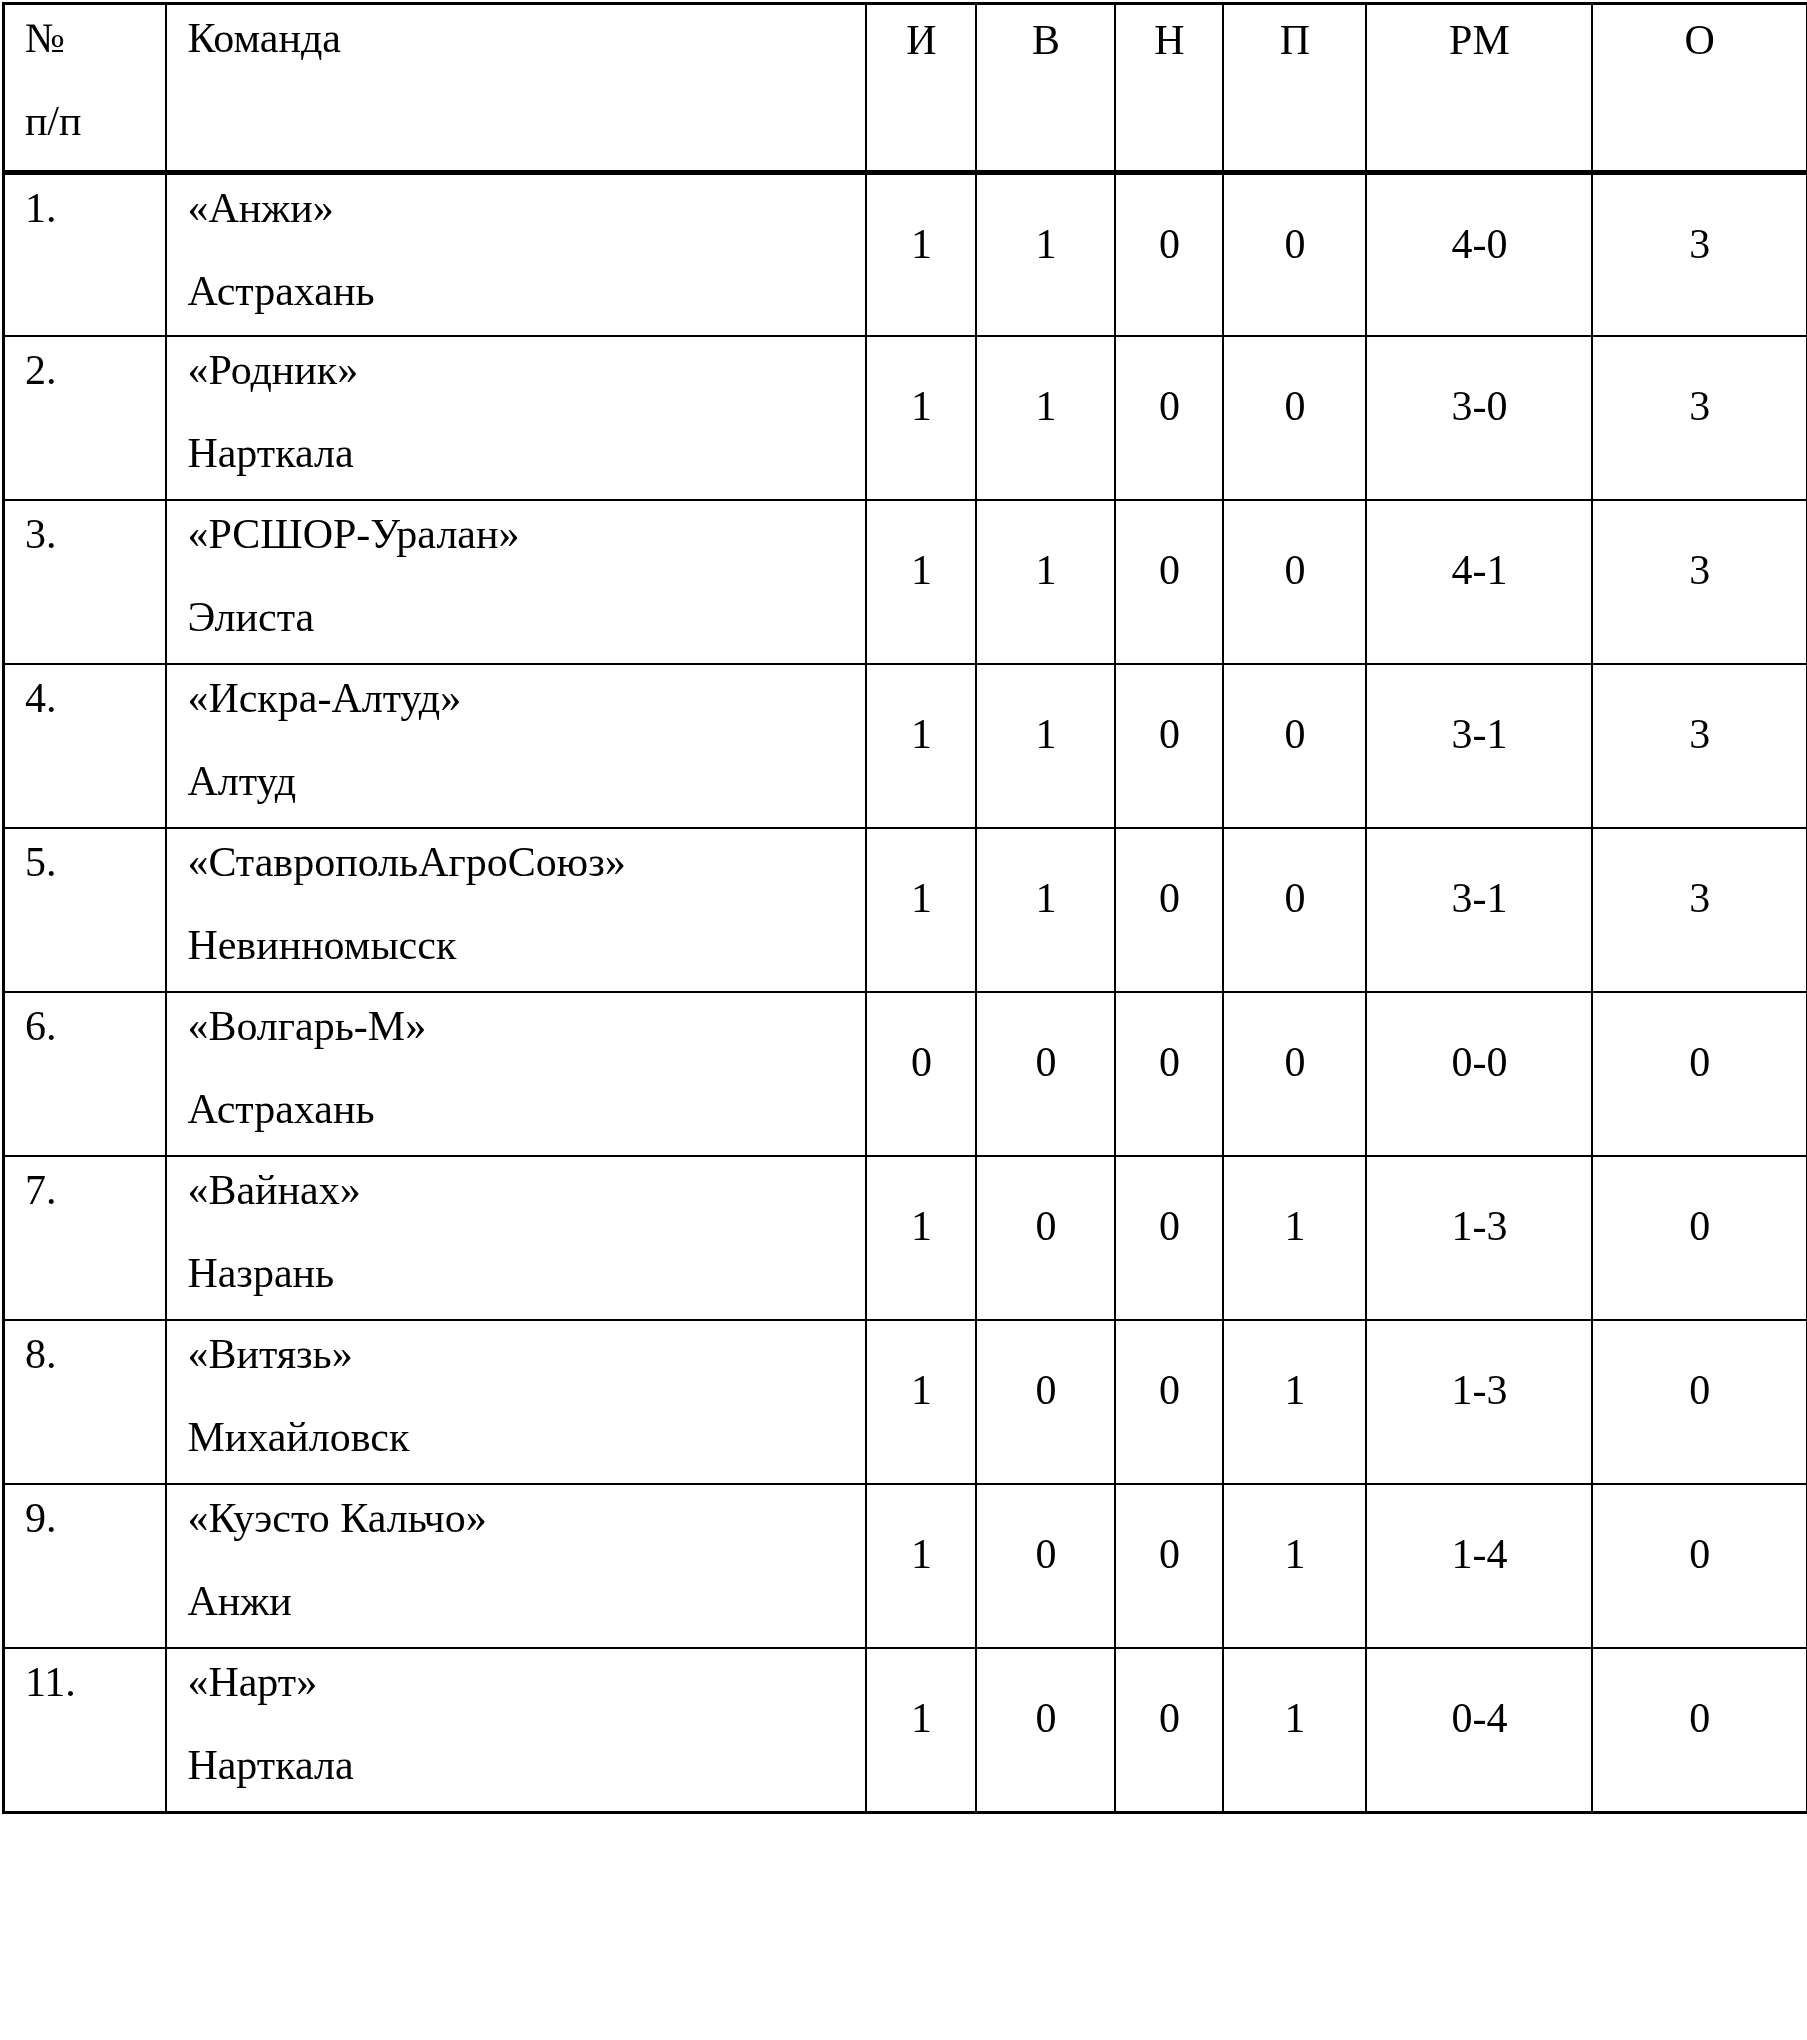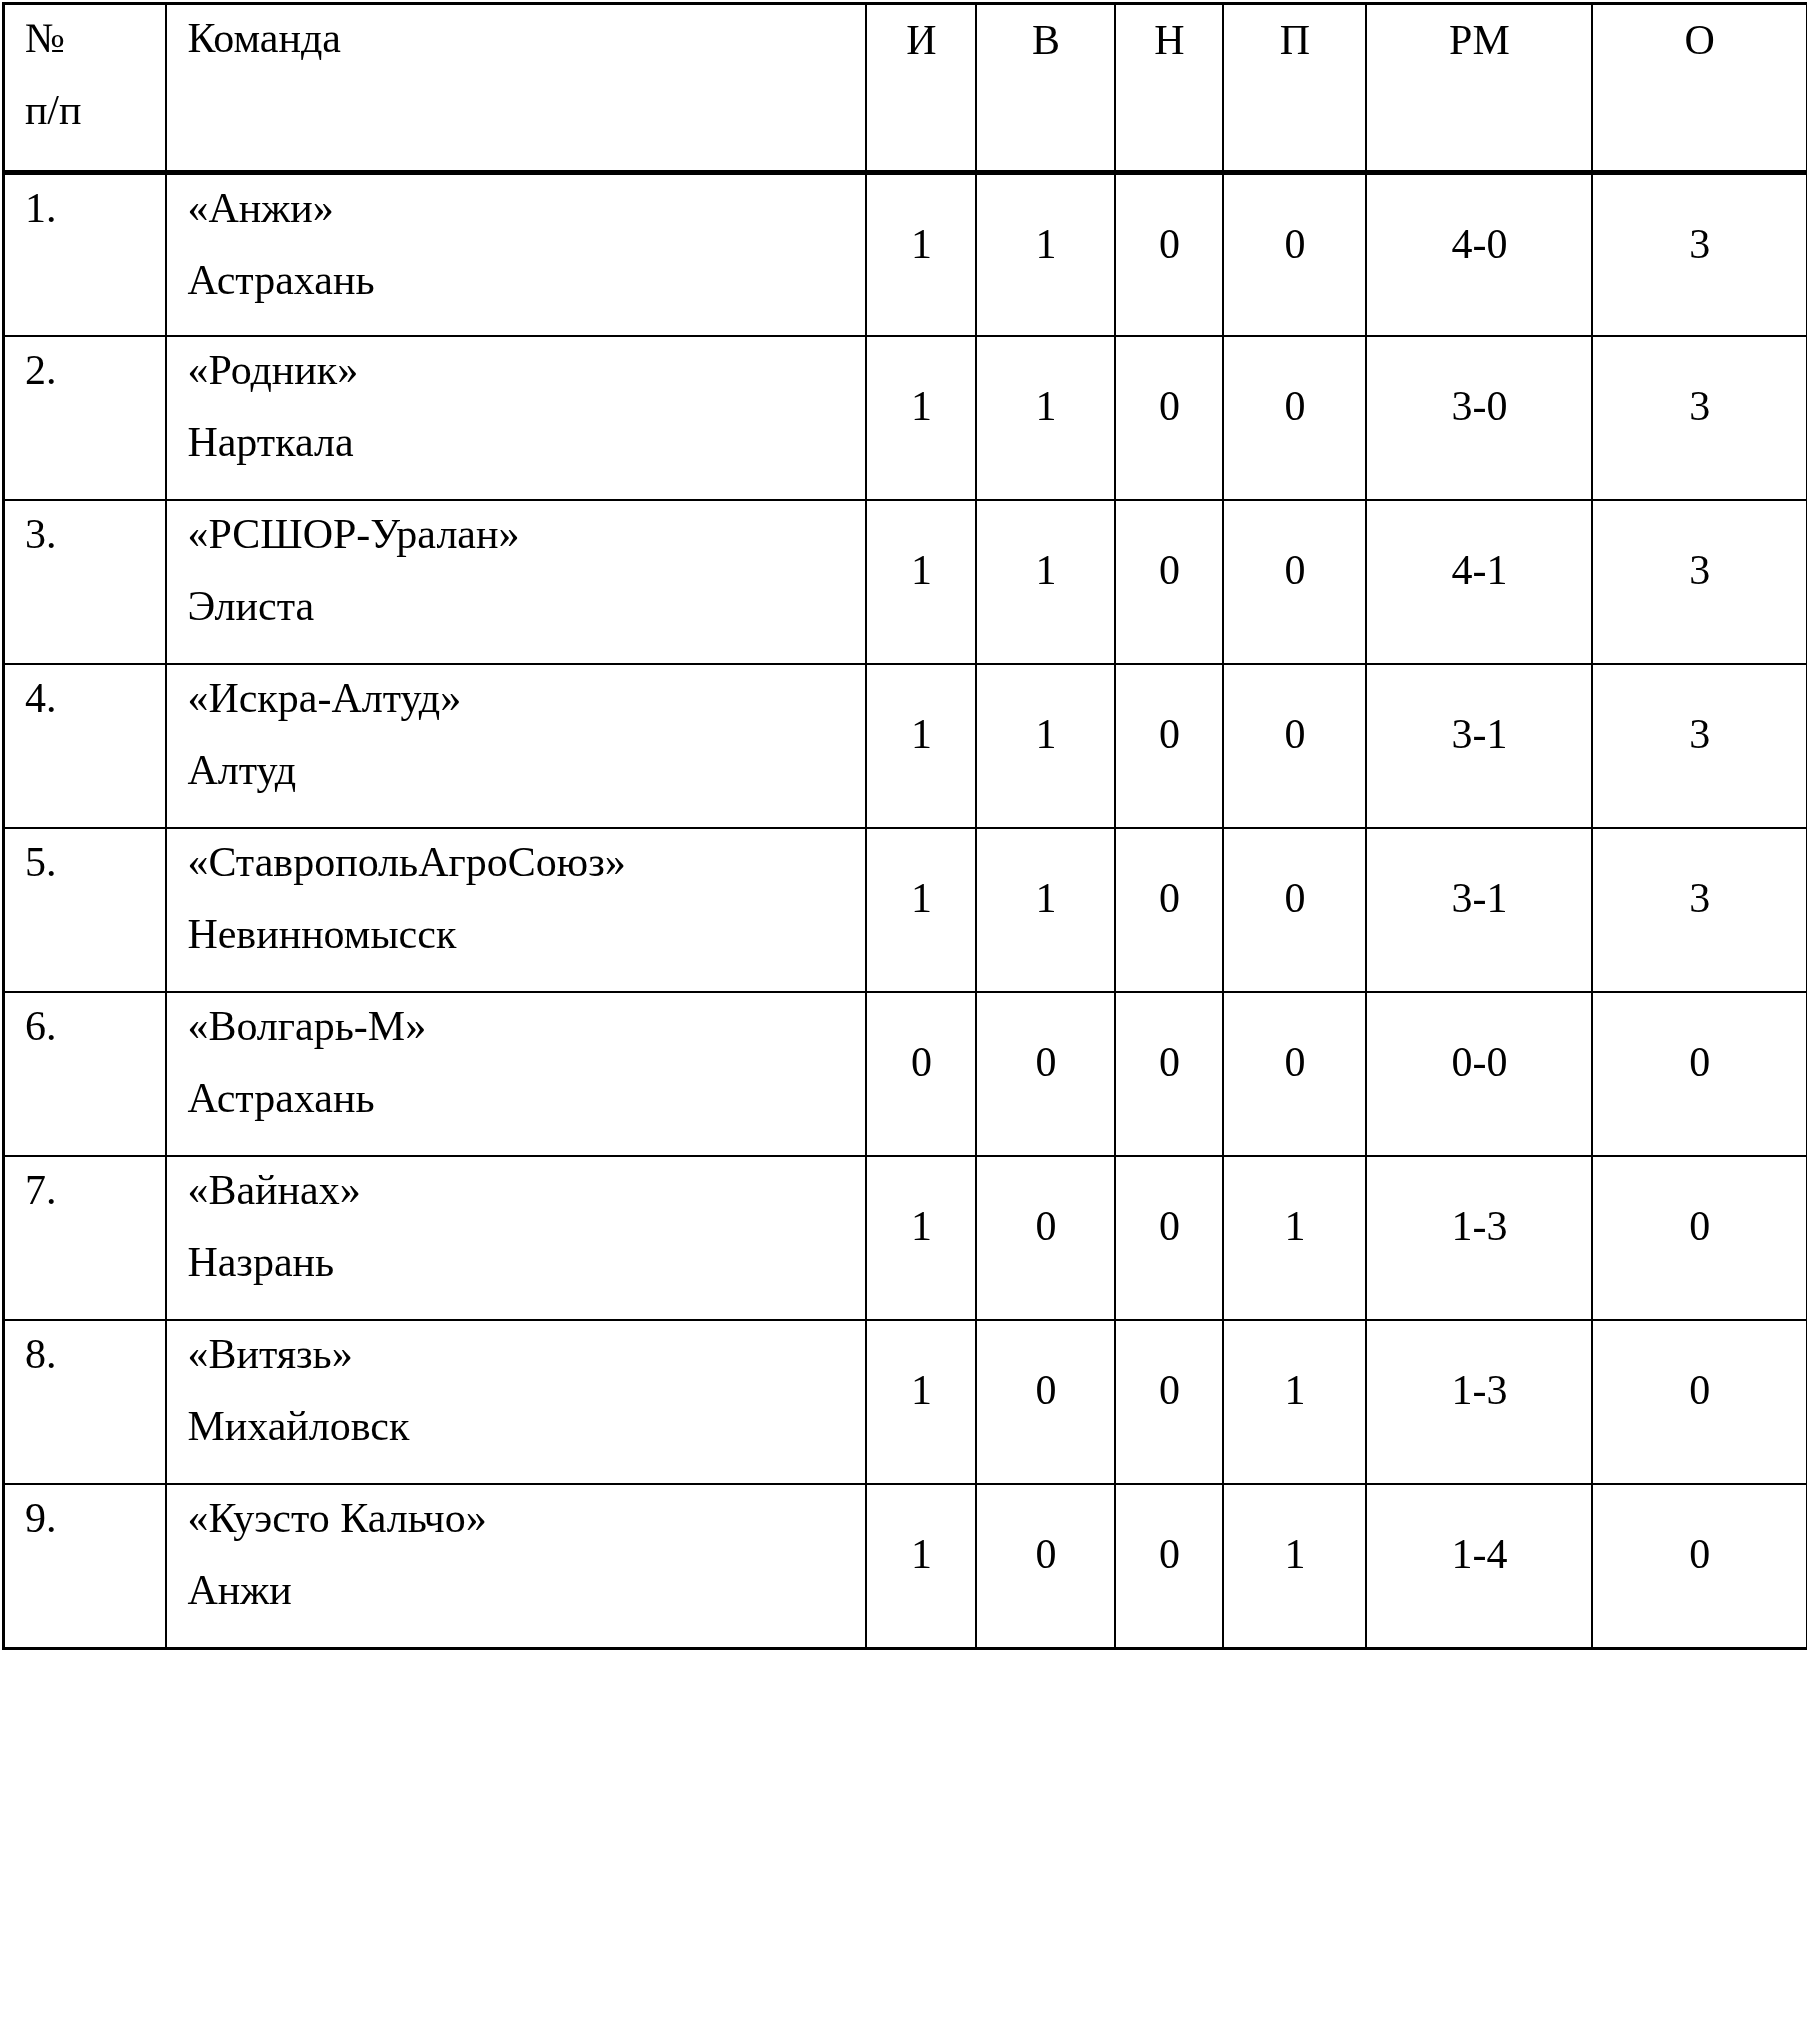--- a/index.html
+++ b/index.html
@@ -37,21 +37,21 @@
   tbody tr {
     height: 164px;
   }
   .line1 {
     line-height: 60px;
     padding-top: 2.8px;
     white-space: nowrap;
   }
   .line2 {
     line-height: 60px;
-    margin-top: 12px;
+    margin-top: 23px;
     white-space: nowrap;
   }
   .indent {
     padding-left: 20px;
   }
   .hdr-center {
     line-height: 60px;
     padding-top: 4.7px;
     text-align: center;
   }
@@ -342,16 +342,43 @@
         <td class="val">
             <div>1</div>
           </td>
         <td class="val">
             <div>1-4</div>
           </td>
         <td class="val">
             <div>0</div>
           </td>
       </tr>
+      <tr>
+        <td>
+            <div class="line1 indent">11.</div>
+          </td>
+        <td>
+          <div class="line1 indent">«Нарт»</div>
+          <div class="line2 indent">Нарткала</div>
+        </td>
+        <td class="val">
+            <div>1</div>
+          </td>
+        <td class="val">
+            <div>0</div>
+          </td>
+        <td class="val">
+            <div>0</div>
+          </td>
+        <td class="val">
+            <div>1</div>
+          </td>
+        <td class="val">
+            <div>0-4</div>
+          </td>
+        <td class="val">
+            <div>0</div>
+          </td>
+      </tr>
     </tbody>
   </table>
 </main>
 
 
 </body></html>

